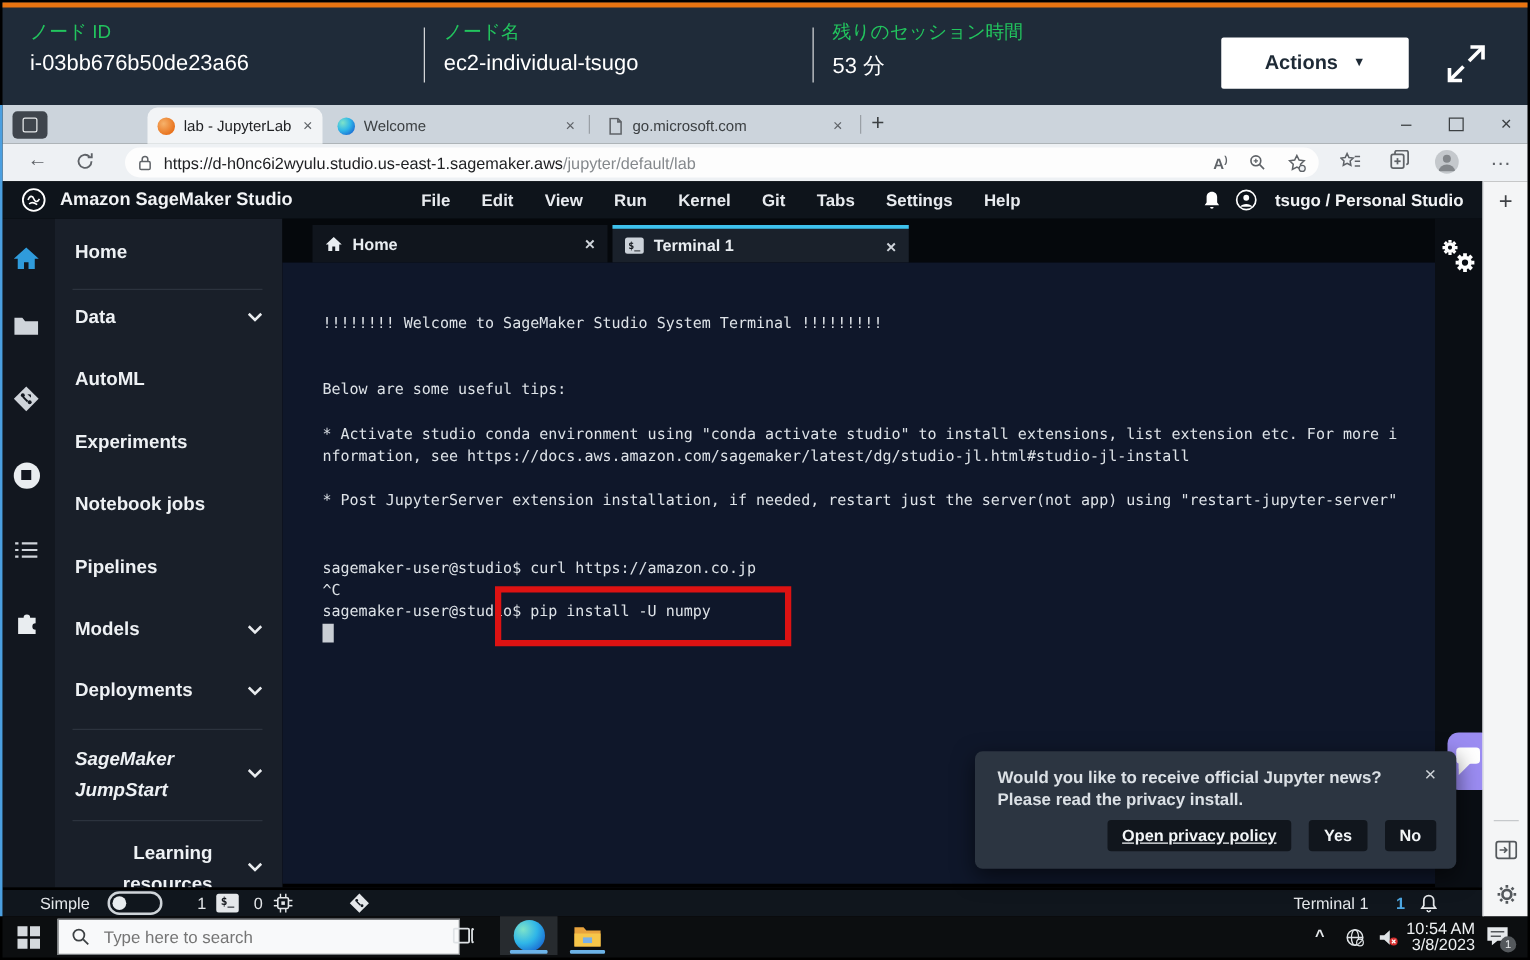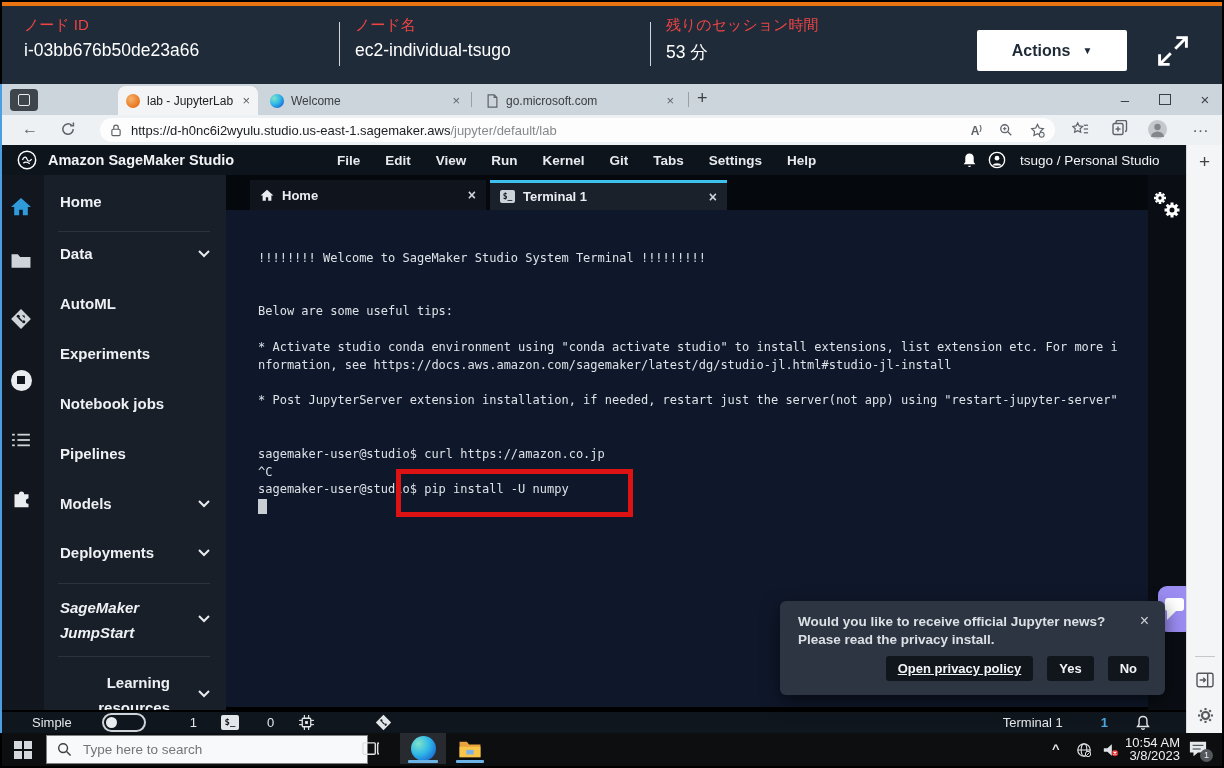--- a/index.html
+++ b/index.html
@@ -3,21 +3,21 @@
 <meta charset="utf-8">
 <style>
   html,body{margin:0;padding:0;background:#000;}
   #screen{position:relative;width:1224px;height:768px;background:#000;overflow:hidden;
           font-family:"Liberation Sans",sans-serif;-webkit-font-smoothing:antialiased;}
   .abs{position:absolute;}
   svg{display:block;}
 
   
   .remote-bar{left:2px;top:2px;width:1220px;height:82px;background:#1f2b39;border-top:4px solid #e97411;box-sizing:border-box;}
-  .rb-label{font-size:15px;color:#ef4444;}
+  .rb-label{font-size:15px;color:#22c55e;}
   .rb-value{font-size:17.5px;color:#ffffff;margin-top:5px;}
   .rb-div{width:1px;height:44px;background:rgba(255,255,255,.8);}
   .actions-btn{left:975px;top:24px;width:150px;height:41px;background:#fff;border-radius:2px;
                display:flex;align-items:center;justify-content:center;font-weight:700;font-size:16px;color:#1e2a36;cursor:pointer;}
   .actions-caret{font-size:10px;margin-left:12px;}
 
   
   .tabstrip{left:2px;top:84px;width:1220px;height:31px;background:#ccd4dc;}
   .tab-actions{left:10px;top:89px;width:28px;height:22px;background:#3f454d;border-radius:4px;display:flex;align-items:center;justify-content:center;}
   .tab-actions .sq{width:10px;height:10px;border:1.5px solid #e8eaec;border-radius:2px;}
@@ -38,21 +38,21 @@
   .urlhost{font-size:13px;color:#202124;white-space:nowrap;}
   .urlpath{font-size:13px;color:#85898d;white-space:nowrap;}
   .reader{font-size:12px;font-weight:700;color:#5f6368;}
   .reader sup{font-size:8px;}
 
   
   .menubar{left:2px;top:145px;width:1184px;height:30px;background:#0e141b;display:flex;align-items:center;}
   .brand{font-size:14.5px;font-weight:600;color:#f1f3f5;margin-left:10px;}
   .menus{position:absolute;left:335px;display:flex;gap:25px;}
   .menu-item{font-size:13.5px;font-weight:600;color:#e7eaee;cursor:pointer;}
-  .userlbl{font-size:13.5px;font-weight:400;color:#f1f3f5;margin-left:8px;}
+  .userlbl{font-size:13.5px;font-weight:700;color:#f1f3f5;margin-left:8px;}
 
   
   .rail{left:2px;top:175px;width:42px;height:535px;background:#12171f;}
   .rail-ic{position:absolute;left:10px;width:22px;height:22px;display:flex;align-items:center;justify-content:center;}
   .nav{left:44px;top:175px;width:182px;height:535px;background:#191f29;overflow:hidden;}
   .side-item{position:absolute;left:16px;width:146px;font-size:15px;font-weight:700;color:#eef1f4;line-height:25px;cursor:pointer;}
   .side-div{position:absolute;left:14px;width:152px;height:1px;background:#2c333e;}
   .chev{position:absolute;right:16px;}
 
   
@@ -78,21 +78,21 @@
   .bubble{left:1158px;top:586px;width:36px;height:46px;background:#9b8cf2;border-radius:9px;z-index:4;}
   .bubble .bw{position:absolute;left:7px;top:12px;width:19px;height:13px;background:#fff;border-radius:3px;}
   .bubble .bt{position:absolute;left:9px;top:24px;width:0;height:0;border:5px solid transparent;border-top-color:#fff;border-left-color:#fff;}
 
   
   .esb{left:1186px;top:145px;width:36px;height:588px;background:#f4f5f6;border-left:1px solid #d9dcdf;box-sizing:border-box;z-index:5;}
   .esb-plus{position:absolute;left:0;top:6px;width:35px;text-align:center;font-size:19px;color:#3f4246;}
   .esb-div{position:absolute;left:8px;top:511px;width:20px;height:1px;background:#c6c9cc;}
 
   
-  .statusbar{left:2px;top:710px;width:1184px;height:23px;background:#10161d;border-top:2px solid #000;box-sizing:border-box;display:flex;align-items:center;gap:16px;}
+  .statusbar{left:2px;top:710px;width:1184px;height:23px;background:#10161d;border-top:2px solid #000;box-sizing:border-box;display:flex;align-items:center;}
   .sb-txt{font-size:13px;color:#e4e7ea;}
   .toggle{width:40px;height:15px;border:2px solid #cfd4d9;border-radius:10px;position:relative;}
   .toggle .knob{position:absolute;left:2px;top:1.5px;width:11px;height:11px;border-radius:50%;background:#e8ecef;}
   .sb-term{width:18px;height:15px;background:#e4e7ea;color:#14181e;font:700 9px/15px "DejaVu Sans Mono",monospace;text-align:center;border-radius:2px;}
   .sb-blue{color:#4da6e0;font-weight:700;}
 
   
   .taskbar{left:2px;top:733px;width:1220px;height:33px;background:#0c0e10;}
   .winlogo{left:14px;top:741px;width:19px;height:18px;display:grid;grid-template-columns:8px 8px;grid-template-rows:8px 8px;gap:1.5px;}
   .winlogo span{background:#d5d9dd;}

